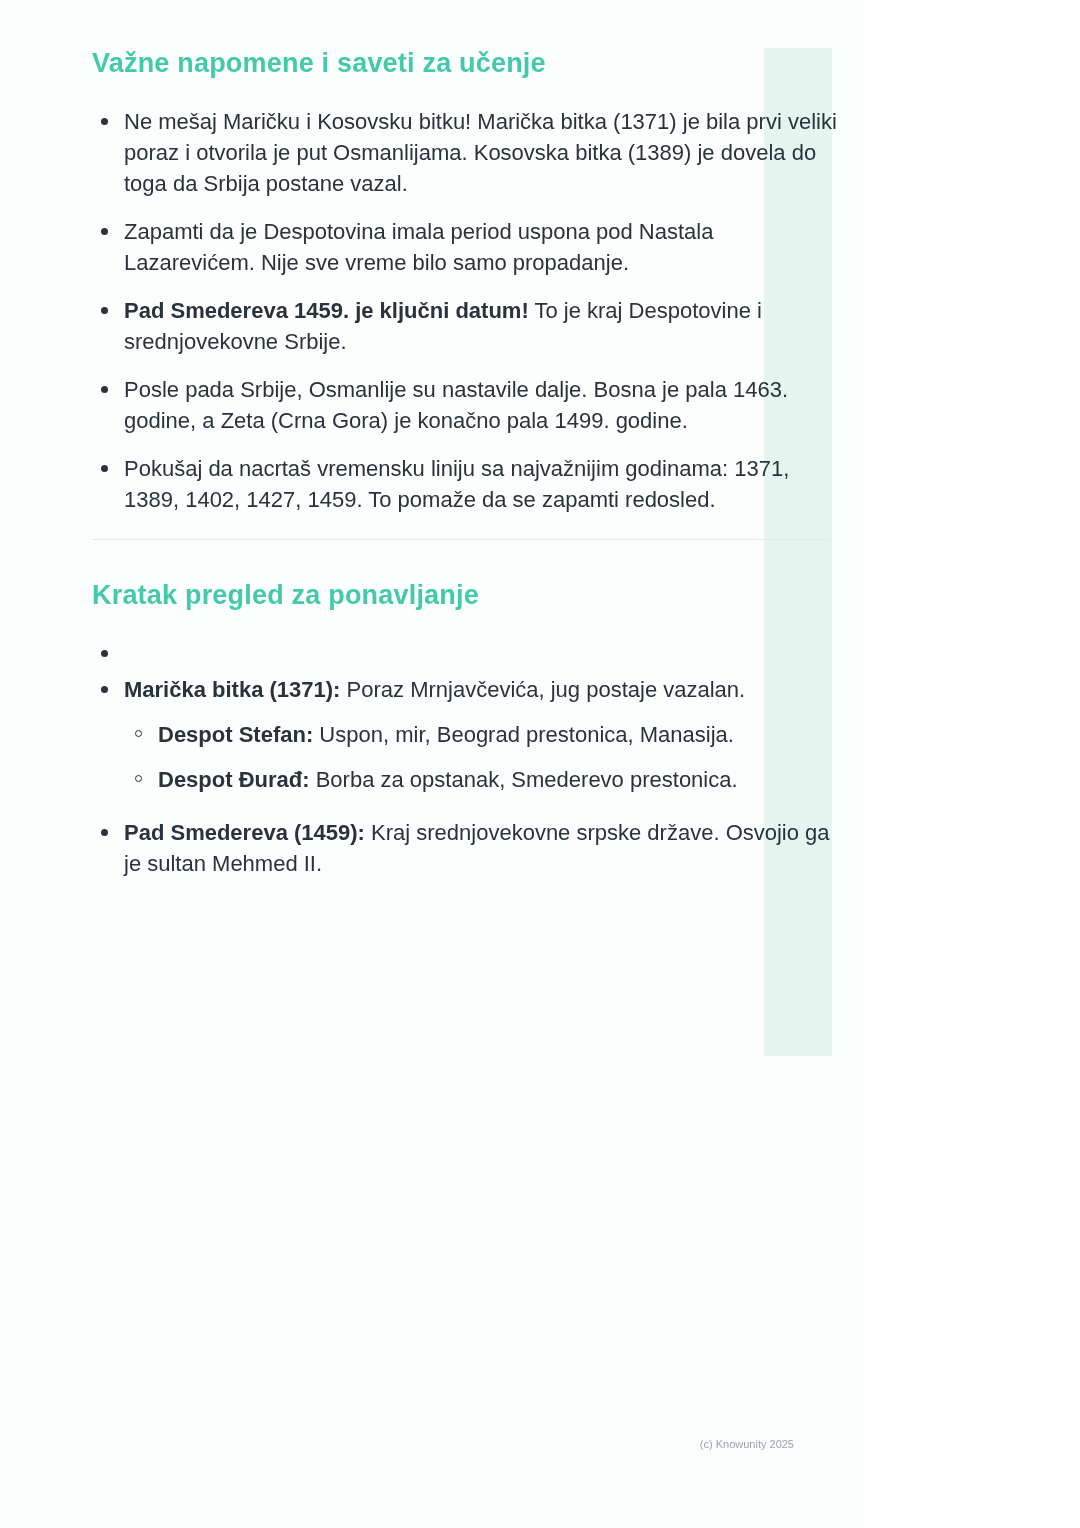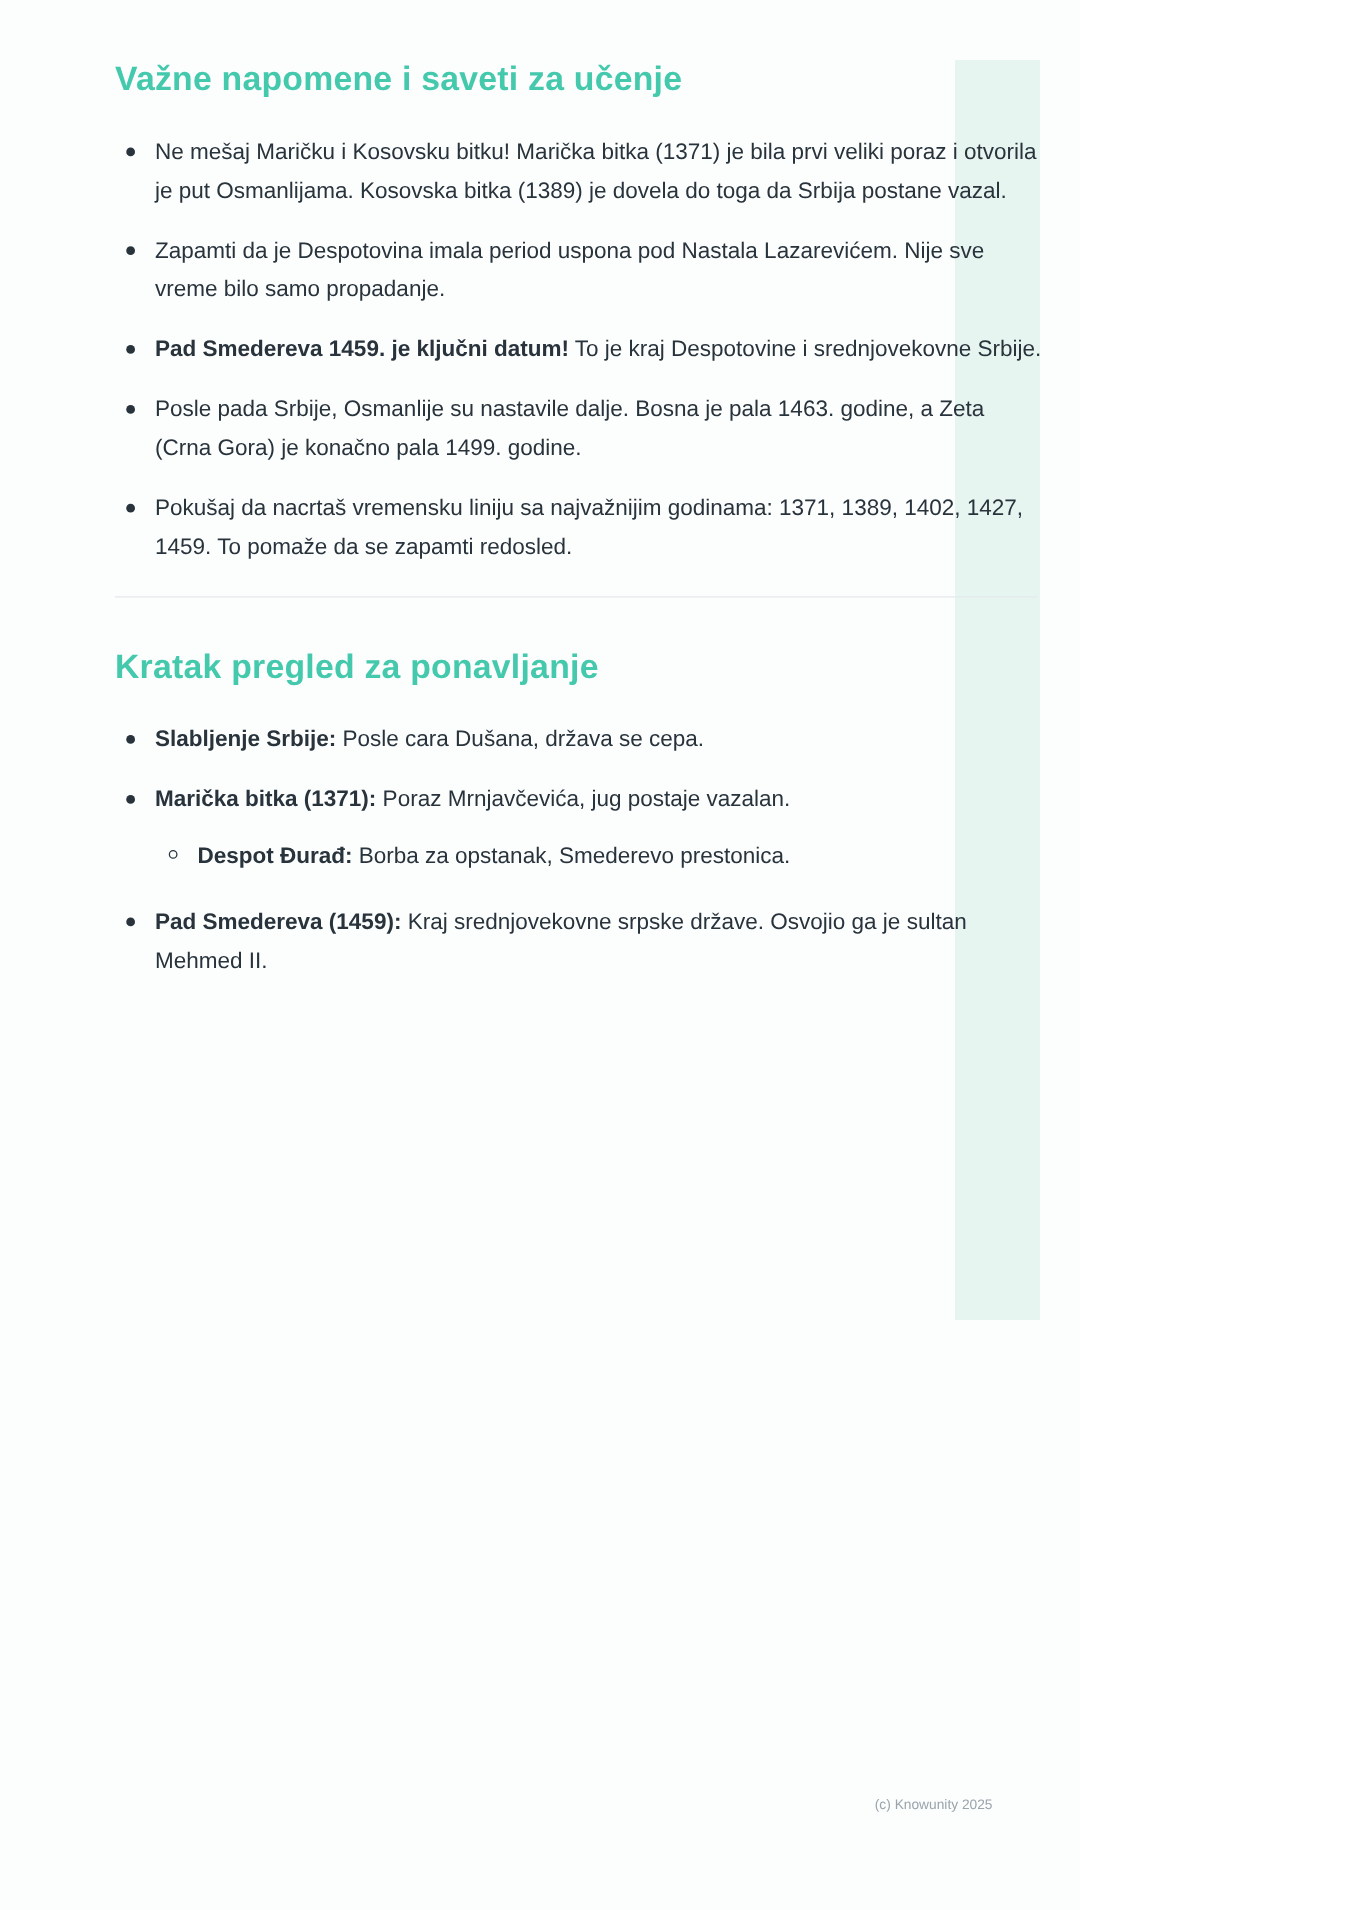--- a/index.html
+++ b/index.html
@@ -66,21 +66,21 @@
     display:block;
     width:7px;
     height:7px;
     border-radius:50%;
     border:1.5px solid var(--body);
     background:transparent;
     margin-top:11px;
   }
   .btext{
     margin:0;
-    font-size:18px;
+    font-size:22px;
     line-height:31px;
     color:var(--body);
   }
   .btext b{font-weight:bold;}
   .sub-bullet{
     display:flex;
     align-items:flex-start;
     margin:0 0 14px 33px;
   }
   .sub-bullet .marker{
@@ -162,33 +162,38 @@
 
     <section class="section-2">
       <h1 class="section-title">Kratak pregled za ponavljanje</h1>
 
       <div class="bullets">
 
         <div class="bullet">
           <span class="marker">
               <span class="dot"></span>
             </span>
-          <p class="btext"><b>Slabljenje Srbije:</b><span> Posle cara Dušana, država se cepa.</span></p>
         </div>
 
         <div class="bullet">
           <span class="marker">
               <span class="dot"></span>
             </span>
           <p class="btext"><b>Marička bitka (1371):</b><span> Poraz Mrnjavčevića, jug postaje vazalan.</span></p>
         </div>
 
 
 
         <div class="sub-group">
+          <div class="sub-bullet">
+            <span class="marker">
+                <span class="circle"></span>
+              </span>
+            <p class="btext"><b>Despot Stefan:</b><span> Uspon, mir, Beograd prestonica, Manasija.</span></p>
+          </div>
 
           <div class="sub-bullet">
             <span class="marker">
                 <span class="circle"></span>
               </span>
             <p class="btext"><b>Despot Đurađ:</b><span> Borba za opstanak, Smederevo prestonica.</span></p>
           </div>
         </div>
 
         <div class="bullet">

